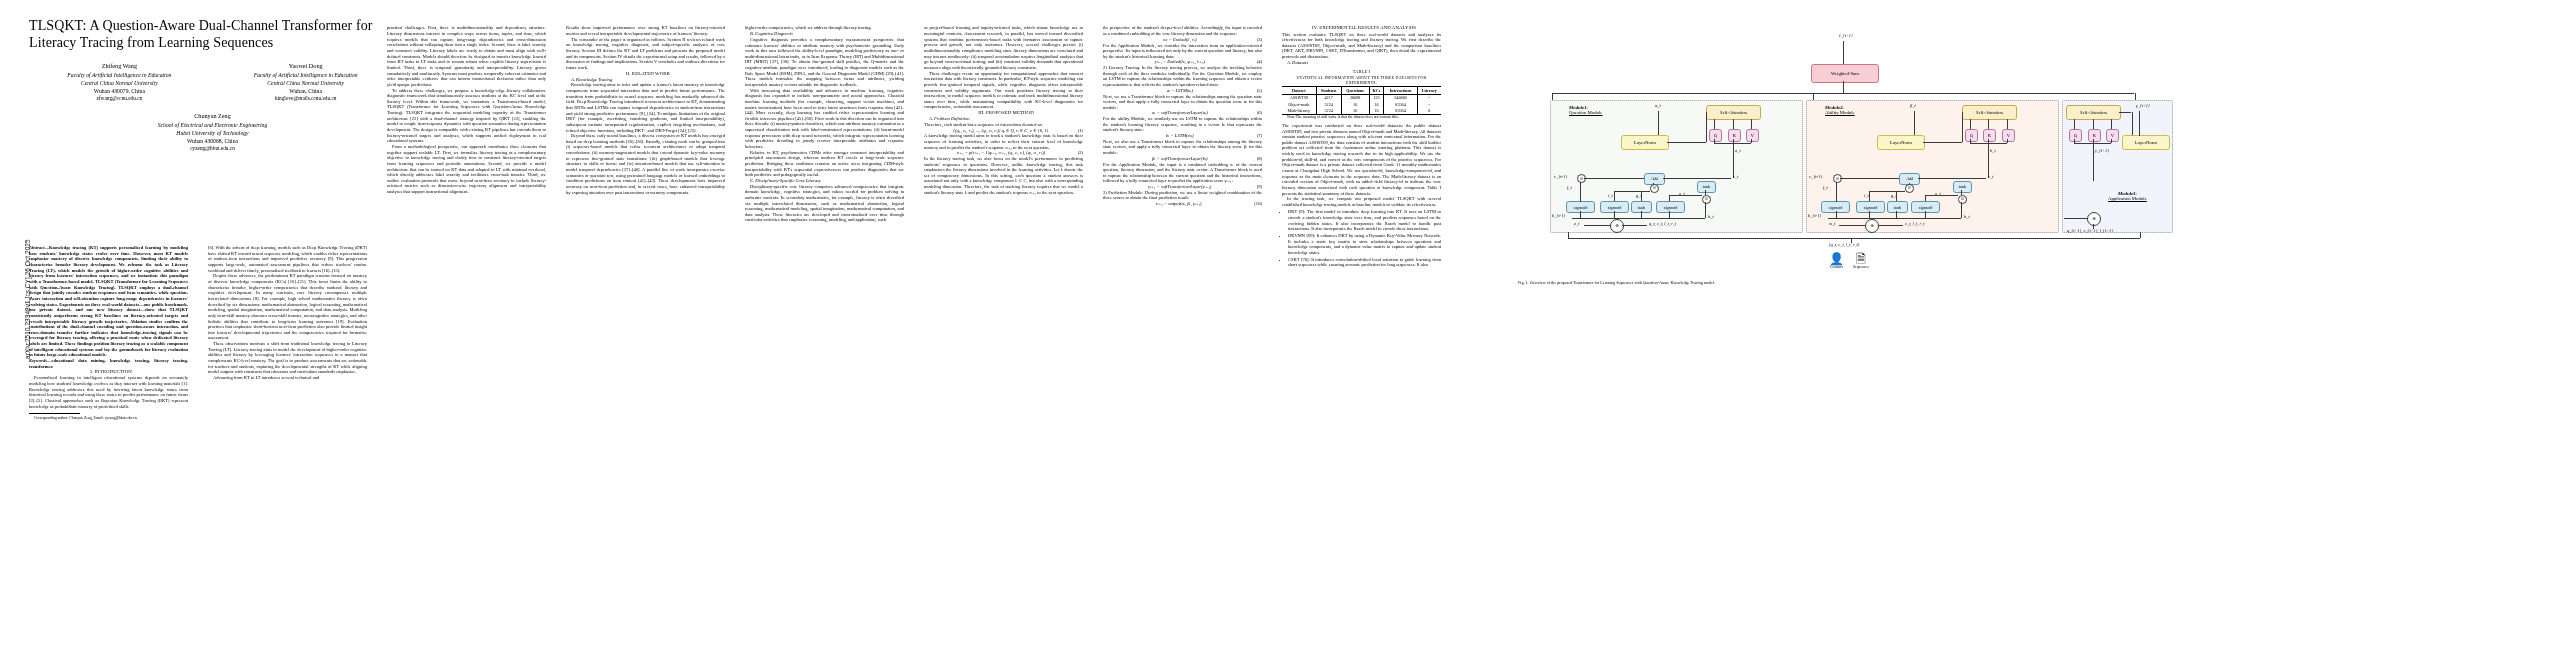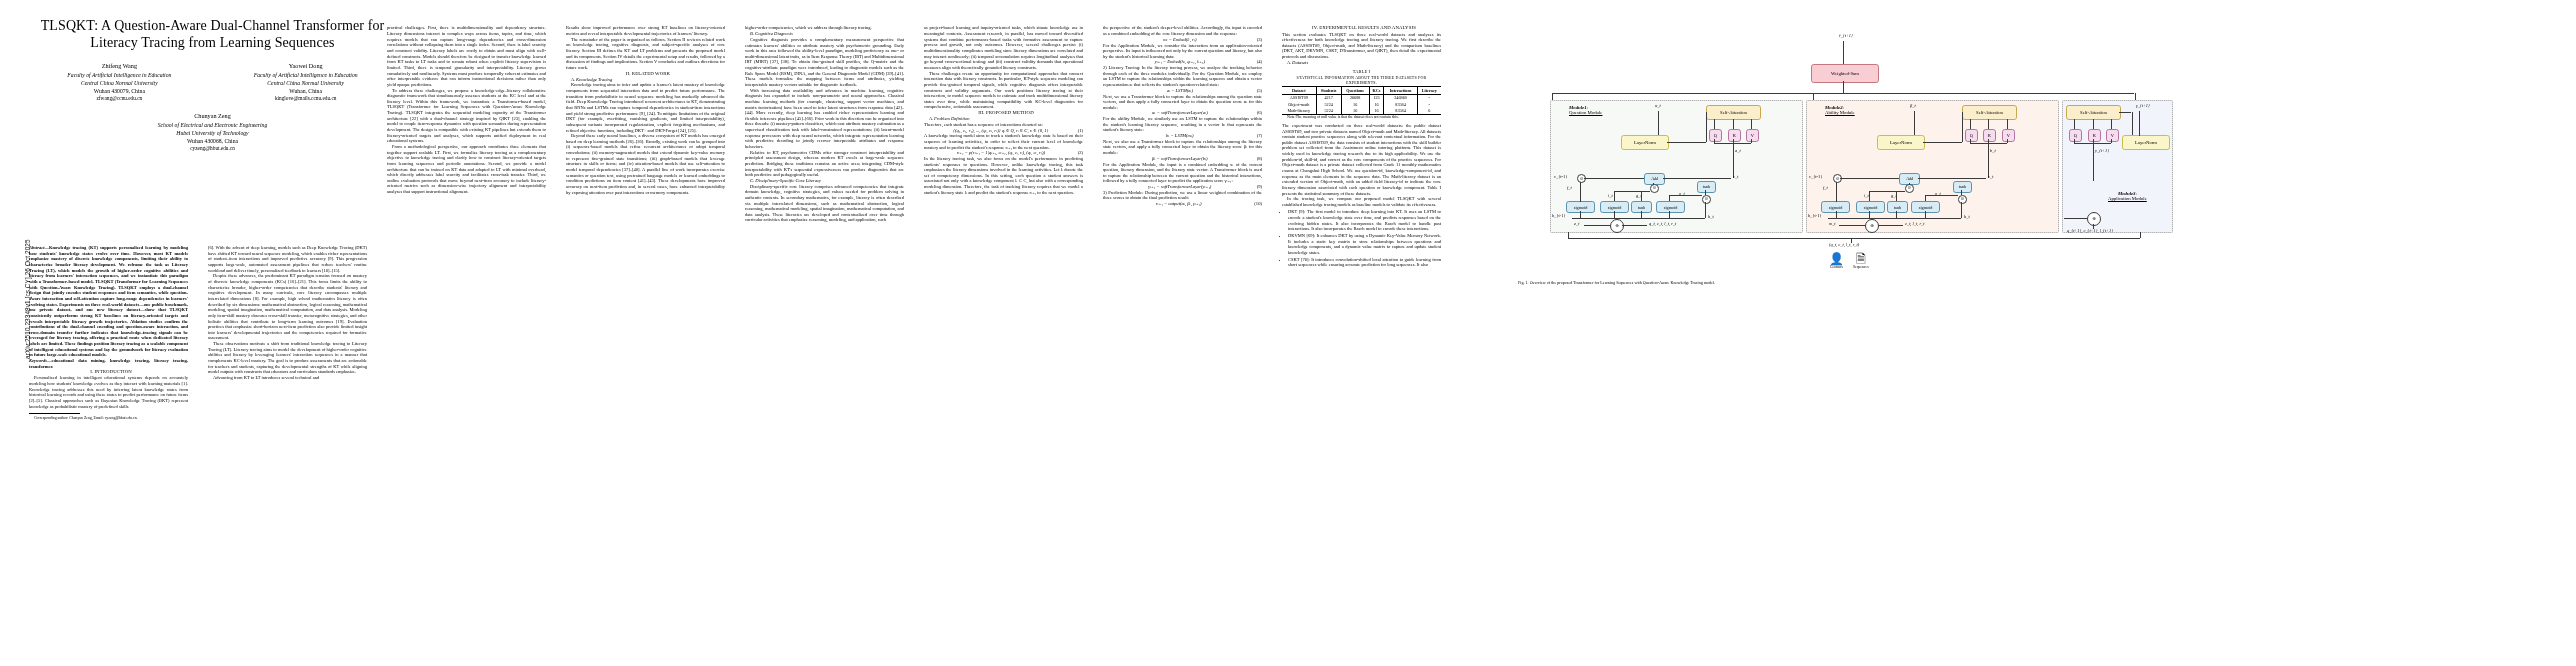--- a/index.html
+++ b/index.html
@@ -17,21 +17,21 @@
     font-family:"Liberation Sans","DejaVu Sans",sans-serif;
     font-size:6.4px;letter-spacing:0.1px;color:#111;white-space:nowrap;
   }
 
   
   .sheet{position:absolute;left:29px;top:12.2px;width:2523px;height:645px;}
 
   
   .titleblock{position:absolute;left:0px;top:4.4px;width:367px;}
   .paper-title{
-    font-size:14px;line-height:1.24;text-align:center;font-weight:400;
+    font-size:14px;line-height:1.24;text-align:left;font-weight:400;
     letter-spacing:0.1px;
   }
   .authors{margin-top:11px;}
   .author-row{display:flex;justify-content:space-between;gap:5.6px;}
   .author{width:50%;text-align:center;}
   .author.solo{width:100%;margin-top:9px;}
   .au-name{font-size:6.2px;line-height:1.38;}
   .au-aff{font-size:5.7px;line-height:1.42;font-style:italic;}
   .au-loc{font-size:5.7px;line-height:1.42;}
   .au-mail{font-size:5.3px;line-height:1.5;}

